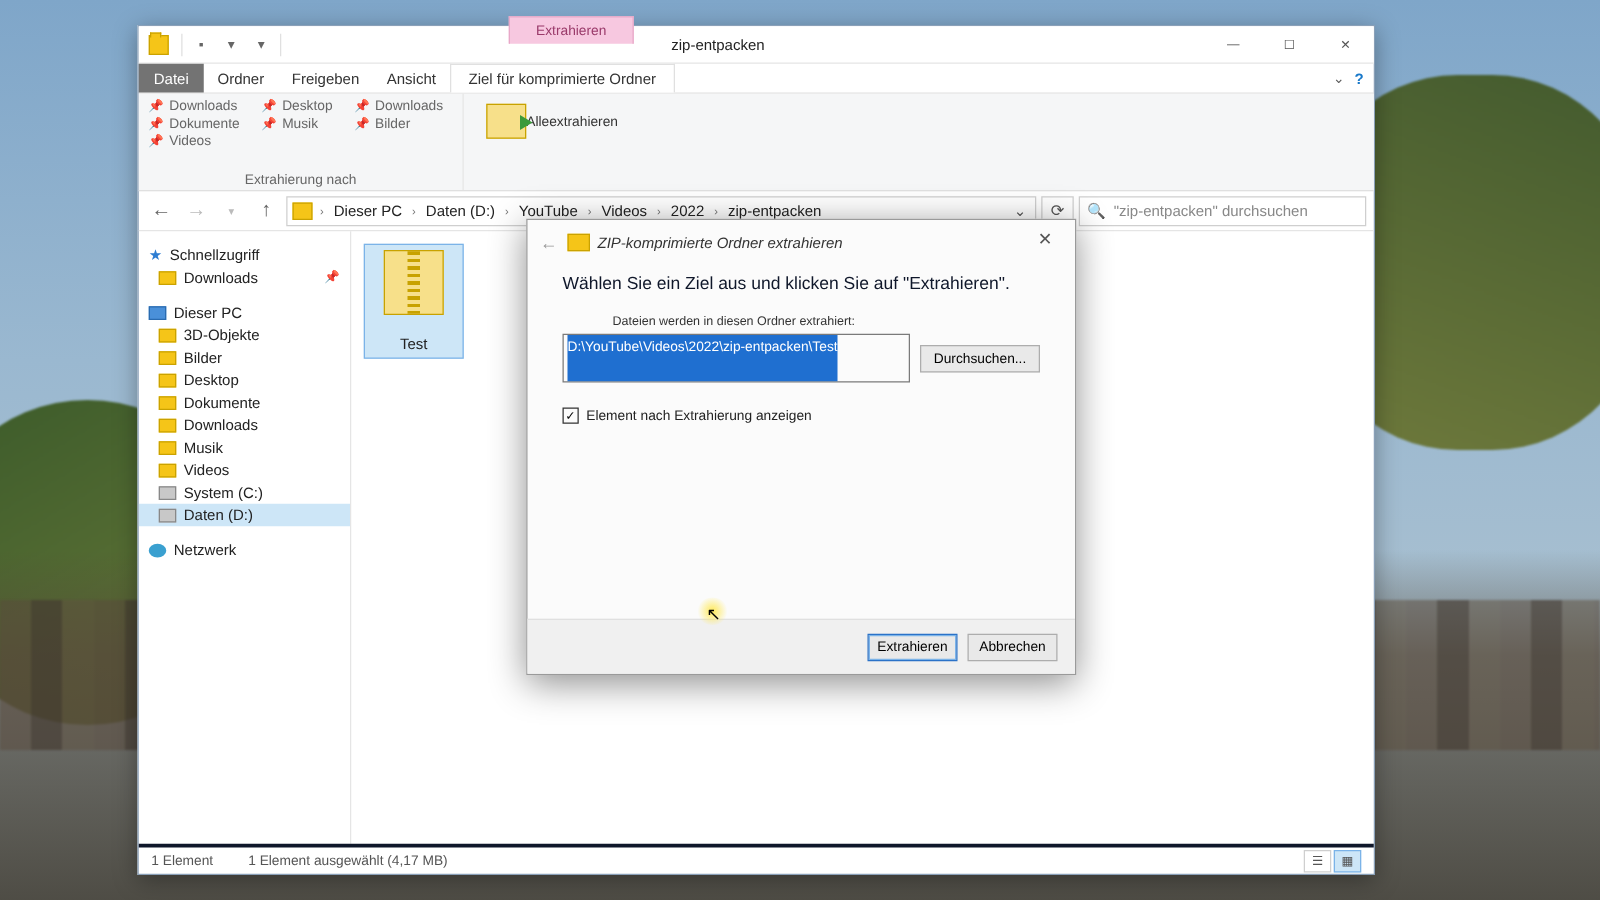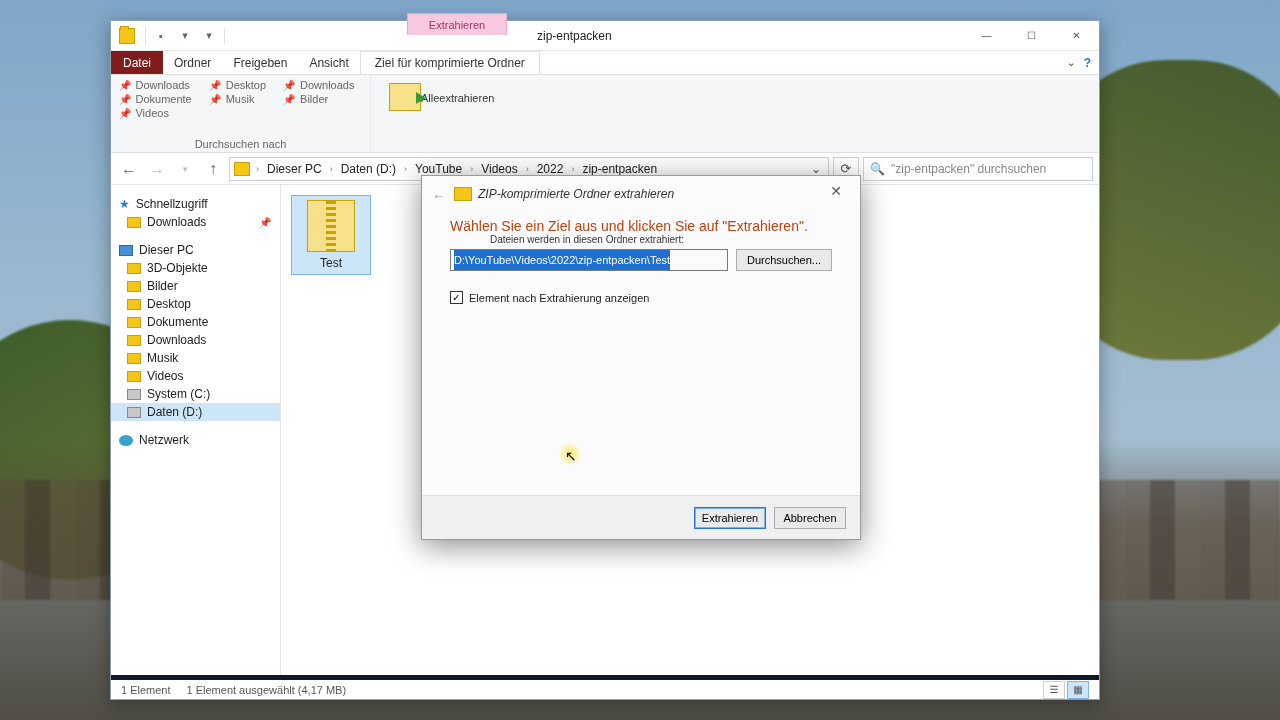--- a/index.html
+++ b/index.html
@@ -12,21 +12,21 @@
 .titlebar { height:30px; display:flex; align-items:center; background:#fff; border-bottom:1px solid #e5e5e5; }
 .titlebar-icon { width:16px; height:16px; margin:0 6px 0 8px; background:#f5c518; border:1px solid #caa200; position:relative; }
 .titlebar-icon::before { content:''; position:absolute; top:-3px; left:0; width:7px; height:3px; background:#f5c518; border:1px solid #caa200; border-bottom:none;}
 .tb-sep { width:1px; height:18px; background:#e0e0e0; margin:0 4px; }
 .qa { display:flex; align-items:center; gap:2px; }
 .qa-btn { width:22px; height:22px; display:flex; align-items:center; justify-content:center; color:#666; font-size:11px; }
 .tb-title { margin-left:8px; font-size:12px; color:#222; }
 .win-controls { margin-left:auto; display:flex; }
 .win-btn { width:45px; height:29px; display:flex; align-items:center; justify-content:center; font-size:10px; color:#555; }
 .ribbon-tabs { height:24px; display:flex; align-items:stretch; border-bottom:1px solid #e0e0e0; font-size:12px; }
-.rt-file { background:#7f1d1d; color:#fff; padding:0 12px; display:flex; align-items:center; }
+.rt-file { background:#737373; color:#fff; padding:0 12px; display:flex; align-items:center; }
 .rt-tab { padding:0 11px; display:flex; align-items:center; color:#333; }
 .rt-ctx-header { position:absolute; top:-22px; left:0; right:0; height:22px; background:#f7c8e0; color:#9a3a6a; font-size:11px; display:flex; align-items:center; justify-content:center; border:1px solid #e8a8c8; border-bottom:none;}
 .rt-ctx-tab { padding:0 14px; display:flex; align-items:center; background:#fff; border:1px solid #e0e0e0; border-bottom:none; color:#333;}
 .ribbon-right { margin-left:auto; display:flex; align-items:center; padding-right:8px; gap:8px; color:#555;}
 .ribbon-body { height:78px; background:#f5f6f7; border-bottom:1px solid #e0e0e0; display:flex; }
 .ribbon-group { padding:4px 8px 2px; display:flex; flex-direction:column; border-right:1px solid #e6e6e6; }
 .dest-grid { display:grid; grid-template-columns:repeat(3,auto); gap:2px 10px; font-size:11px; color:#666;}
 .dest-item { display:flex; align-items:center; gap:4px; }
 .dest-pin { color:#6aa0d8; font-size:10px;}
 .group-label { margin-top:auto; text-align:center; font-size:11px; color:#666; padding-top:2px;}
@@ -49,41 +49,41 @@
 .sb-item { display:flex; align-items:center; gap:6px; padding:2px 8px 2px 16px; color:#222; white-space:nowrap;}
 .sb-item.root { padding-left:8px; font-weight:400;}
 .sb-item.selected { background:#cde6f7; }
 .sb-spacer { height:10px; }
 .sb-star { color:#2d7dd2; font-size:12px;}
 .sb-pin { margin-left:auto; color:#6aa0d8; font-size:10px;}
 .sb-folder-ico { width:14px; height:11px; background:#f5c518; border:1px solid #caa200;}
 .sb-pc-ico { width:14px; height:11px; background:#4a90d9; border:1px solid #2a6bb0;}
 .sb-net-ico { width:14px; height:11px; background:#3aa0d0; border-radius:50%;}
 .content { flex:1; padding:10px; position:relative; }
-.file-item { width:80px; display:flex; flex-direction:column; align-items:center; gap:4px; padding:4px; border:1px solid #7bb3e8; background:#cde6f7;}
+.file-item { width:80px; display:flex; flex-direction:column; align-items:center; gap:16px; padding:4px; border:1px solid #7bb3e8; background:#cde6f7;}
 .zip-icon { width:48px; height:52px; background:#f7e08a; border:1px solid #c8a200; position:relative;}
 .zip-icon::after { content:''; position:absolute; left:50%; top:0; bottom:0; width:10px; margin-left:-5px; background:repeating-linear-gradient(180deg,#c8a200 0 3px,#f7e08a 3px 6px);}
 .file-label { font-size:12px; color:#222;}
-.statusbar { height:24px; border-top:5px solid #0f172a; display:flex; align-items:center; font-size:11px; color:#555; padding:0 10px; gap:16px;}
+.statusbar { height:24px; border-top:3px solid #0f172a; display:flex; align-items:center; font-size:11px; color:#555; padding:0 10px; gap:28px;}
 .view-toggles { margin-left:auto; display:flex; gap:2px;}
 .vt { width:22px; height:18px; border:1px solid #cfcfcf; display:flex; align-items:center; justify-content:center; font-size:10px;}
 .vt.active { background:#cde6f7; border-color:#7bb3e8;}
 
 
 .dialog { position:absolute; left:421px; top:175px; width:440px; height:365px; background:#fbfbfb; border:1px solid #9a9a9a; box-shadow:0 6px 28px rgba(0,0,0,0.45); display:flex; flex-direction:column;}
 .dlg-title { height:36px; display:flex; align-items:center; padding:0 10px; }
 .dlg-back { color:#999; font-size:14px; margin-right:8px;}
 .dlg-folder-ico { width:18px; height:14px; background:#f5c518; border:1px solid #caa200; margin-right:6px;}
 .dlg-title-text { font-size:12px; color:#333;font-style:italic;}
 .dlg-close { margin-left:auto; width:40px; height:28px; display:flex; align-items:center; justify-content:center; font-size:14px; color:#555; margin-top:-6px; margin-right:-6px;}
 .dlg-body { flex:1; padding:6px 28px 0;}
-.dlg-heading { color:#c2410c; font-size:14px; }
+.dlg-heading { color:#0f172a; font-size:14px; margin-bottom:18px;}
 .dlg-label { font-size:10px; color:#333; margin-bottom:4px;padding-left:40px;}
 .dlg-row { display:flex; gap:8px; align-items:center; margin-bottom:20px;}
-.dlg-input { flex:1; height:22px; border:1px solid #7a7a7a; font-size:11px; padding:0 3px; }
+.dlg-input { flex:1; height:39px; border:1px solid #7a7a7a; font-size:11px; padding:0 3px; }
 .dlg-input-text { background:#1f6fd0; color:#fff; display:inline-block; height:100%; line-height:20px;}
 .dlg-browse { height:22px; padding:0 10px; font-size:11px; border:1px solid #adadad; background:#e9e9e9;}
 .dlg-check-row { display:flex; align-items:center; gap:6px; font-size:11px; color:#222; position:relative;}
 .dlg-check { width:13px; height:13px; border:1px solid #333; display:flex; align-items:center; justify-content:center; font-size:10px; color:#000;}
 .dlg-footer { height:44px; border-top:1px solid #e0e0e0; background:#f0f0f0; display:flex; align-items:center; justify-content:flex-end; gap:8px; padding:0 14px;}
 .dlg-btn { min-width:72px; height:22px; font-size:11px; border:1px solid #adadad; background:#e9e9e9; display:flex; align-items:center; justify-content:center;}
 .dlg-btn.primary { border:1px solid #2a72c8; box-shadow:inset 0 0 0 1px #7bb3e8;}
 .cursor-highlight { position:absolute; left:107px; top:152px; width:26px; height:22px; border-radius:50%; background:radial-gradient(circle,#ffe95a 0%,rgba(255,233,90,0) 70%); pointer-events:none;}
 .cursor-arrow { position:absolute; left:115px; top:157px; font-size:14px; color:#000; pointer-events:none;}
 </style>
@@ -151,21 +151,21 @@
           </div>
         <div class="dest-item">
             <span class="dest-pin">📌</span>
             <span>Bilder</span>
           </div>
         <div class="dest-item">
             <span class="dest-pin">📌</span>
             <span>Videos</span>
           </div>
       </div>
-      <div class="group-label">Durchsuchen nach</div>
+      <div class="group-label">Extrahierung nach</div>
     </div>
     <div class="ribbon-group" style="border-right:none">
       <div class="extract-all">
         <div class="extract-all-icon"></div>
         <span>Alle</span>
         <span>extrahieren</span>
       </div>
     </div>
   </div>
 

